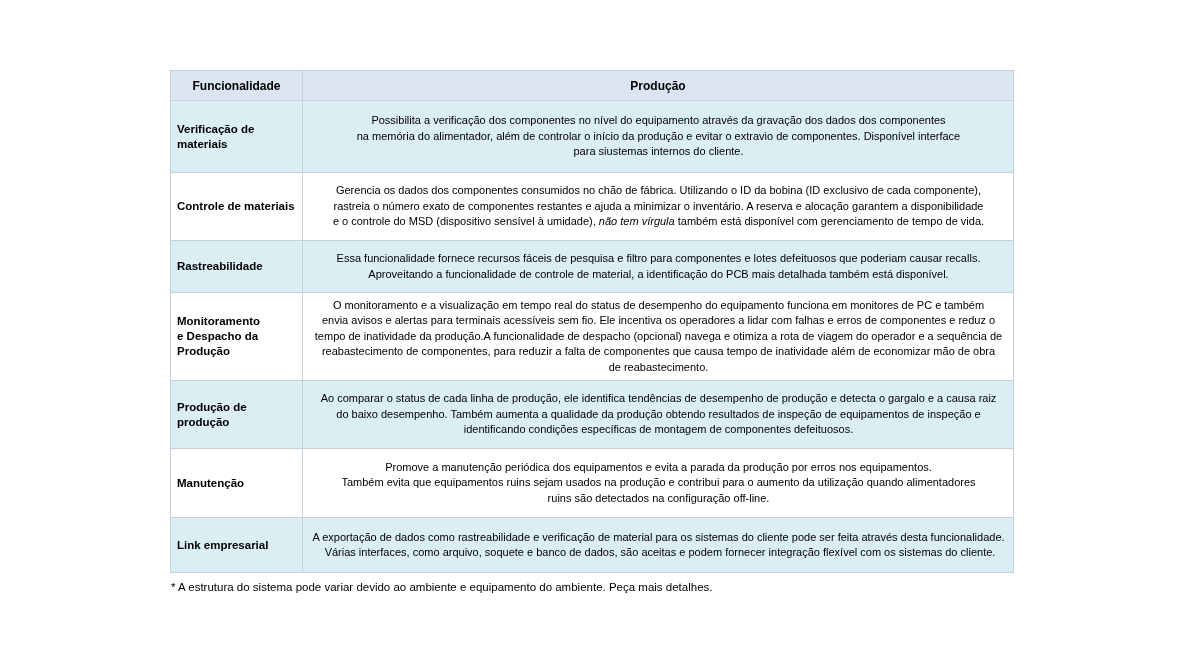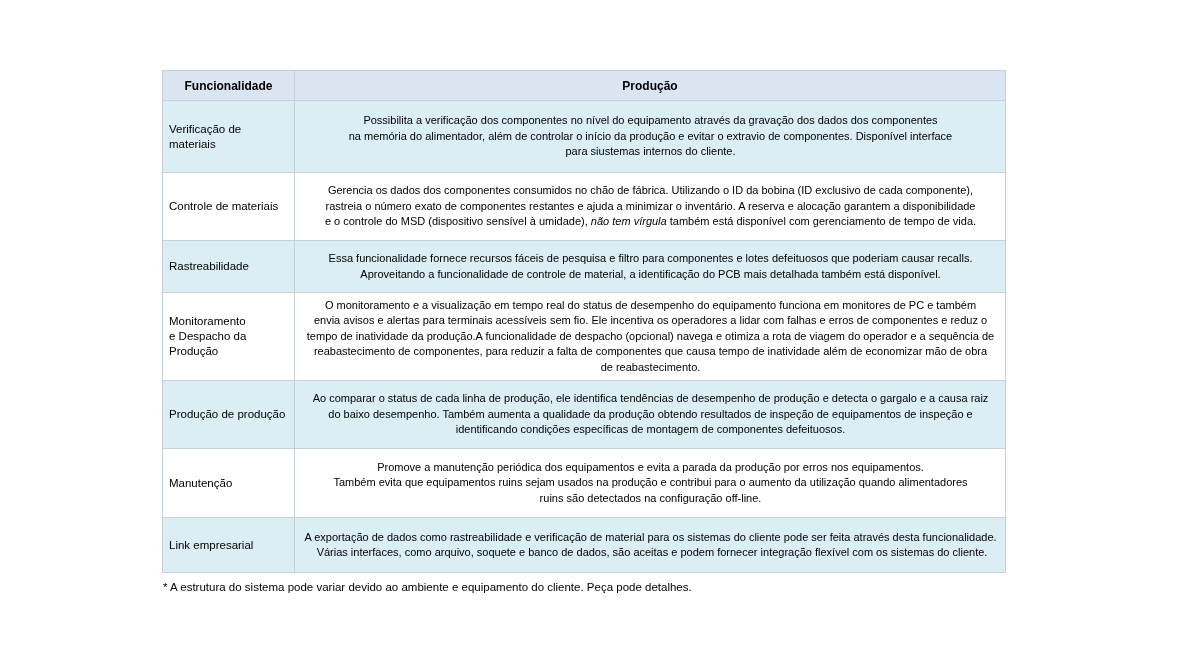--- a/index.html
+++ b/index.html
@@ -13,21 +13,21 @@
   html, body {
     margin: 0;
     padding: 0;
     width: 1200px;
     height: 650px;
     background: #ffffff;
     overflow: hidden;
     font-family: "Liberation Sans", "DejaVu Sans", sans-serif;
     color: var(--text);
   }
-  .page { position: relative; width: 1076px; height: 650px; }
+  .page { position: relative; width: 1076px; height: 650px; margin-left: 8px; }
 
   .feature-table {
     position: absolute;
     left: 162px;
     top: 70px;
     width: 843px;
     border-collapse: collapse;
     table-layout: fixed;
   }
   .feature-table th, .feature-table td {
@@ -48,21 +48,21 @@
   .feature-table tbody tr:nth-child(2) { height: 68px; }
   .feature-table tbody tr:nth-child(3) { height: 52px; }
   .feature-table tbody tr:nth-child(4) { height: 88px; }
   .feature-table tbody tr:nth-child(5) { height: 68px; }
   .feature-table tbody tr:nth-child(6) { height: 69px; }
   .feature-table tbody tr:nth-child(7) { height: 55px; }
 
   .feature-cell {
     width: 132px;
     font-size: 11.5px;
-    font-weight: normal;
+    font-weight: bold;
     line-height: 15px;
     padding: 4px 4px 4px 6px;
     text-align: left;
   }
   .description-cell {
     font-size: 11px;
     line-height: 15.5px;
     padding: 4px 6px 4px 7px;
     text-align: center;
   }
@@ -118,16 +118,16 @@
           <td class="description-cell">Promove a manutenção periódica dos equipamentos e evita a parada da produção por erros nos equipamentos.<br>Também evita que equipamentos ruins sejam usados na produção e contribui para o aumento da utilização quando alimentadores<br>ruins são detectados na configuração off-line.</td>
         </tr>
         <tr>
           <td class="feature-cell">Link empresarial</td>
           <td class="description-cell">A exportação de dados como rastreabilidade e verificação de material para os sistemas do cliente pode ser feita através desta funcionalidade.<br>&nbsp;Várias interfaces, como arquivo, soquete e banco de dados, são aceitas e podem fornecer integração flexível com os sistemas do cliente.</td>
         </tr>
       </tbody>
   </table>
 
   <div class="footnotes">
-      <div>* A estrutura do sistema pode variar devido ao ambiente e equipamento do cliente. Peça pode detalhes.</div>
+      <div>* A estrutura do sistema pode variar devido ao ambiente e equipamento do ambiente. Peça mais detalhes.</div>
     </div>
 
 </div>
 
 </body></html>

